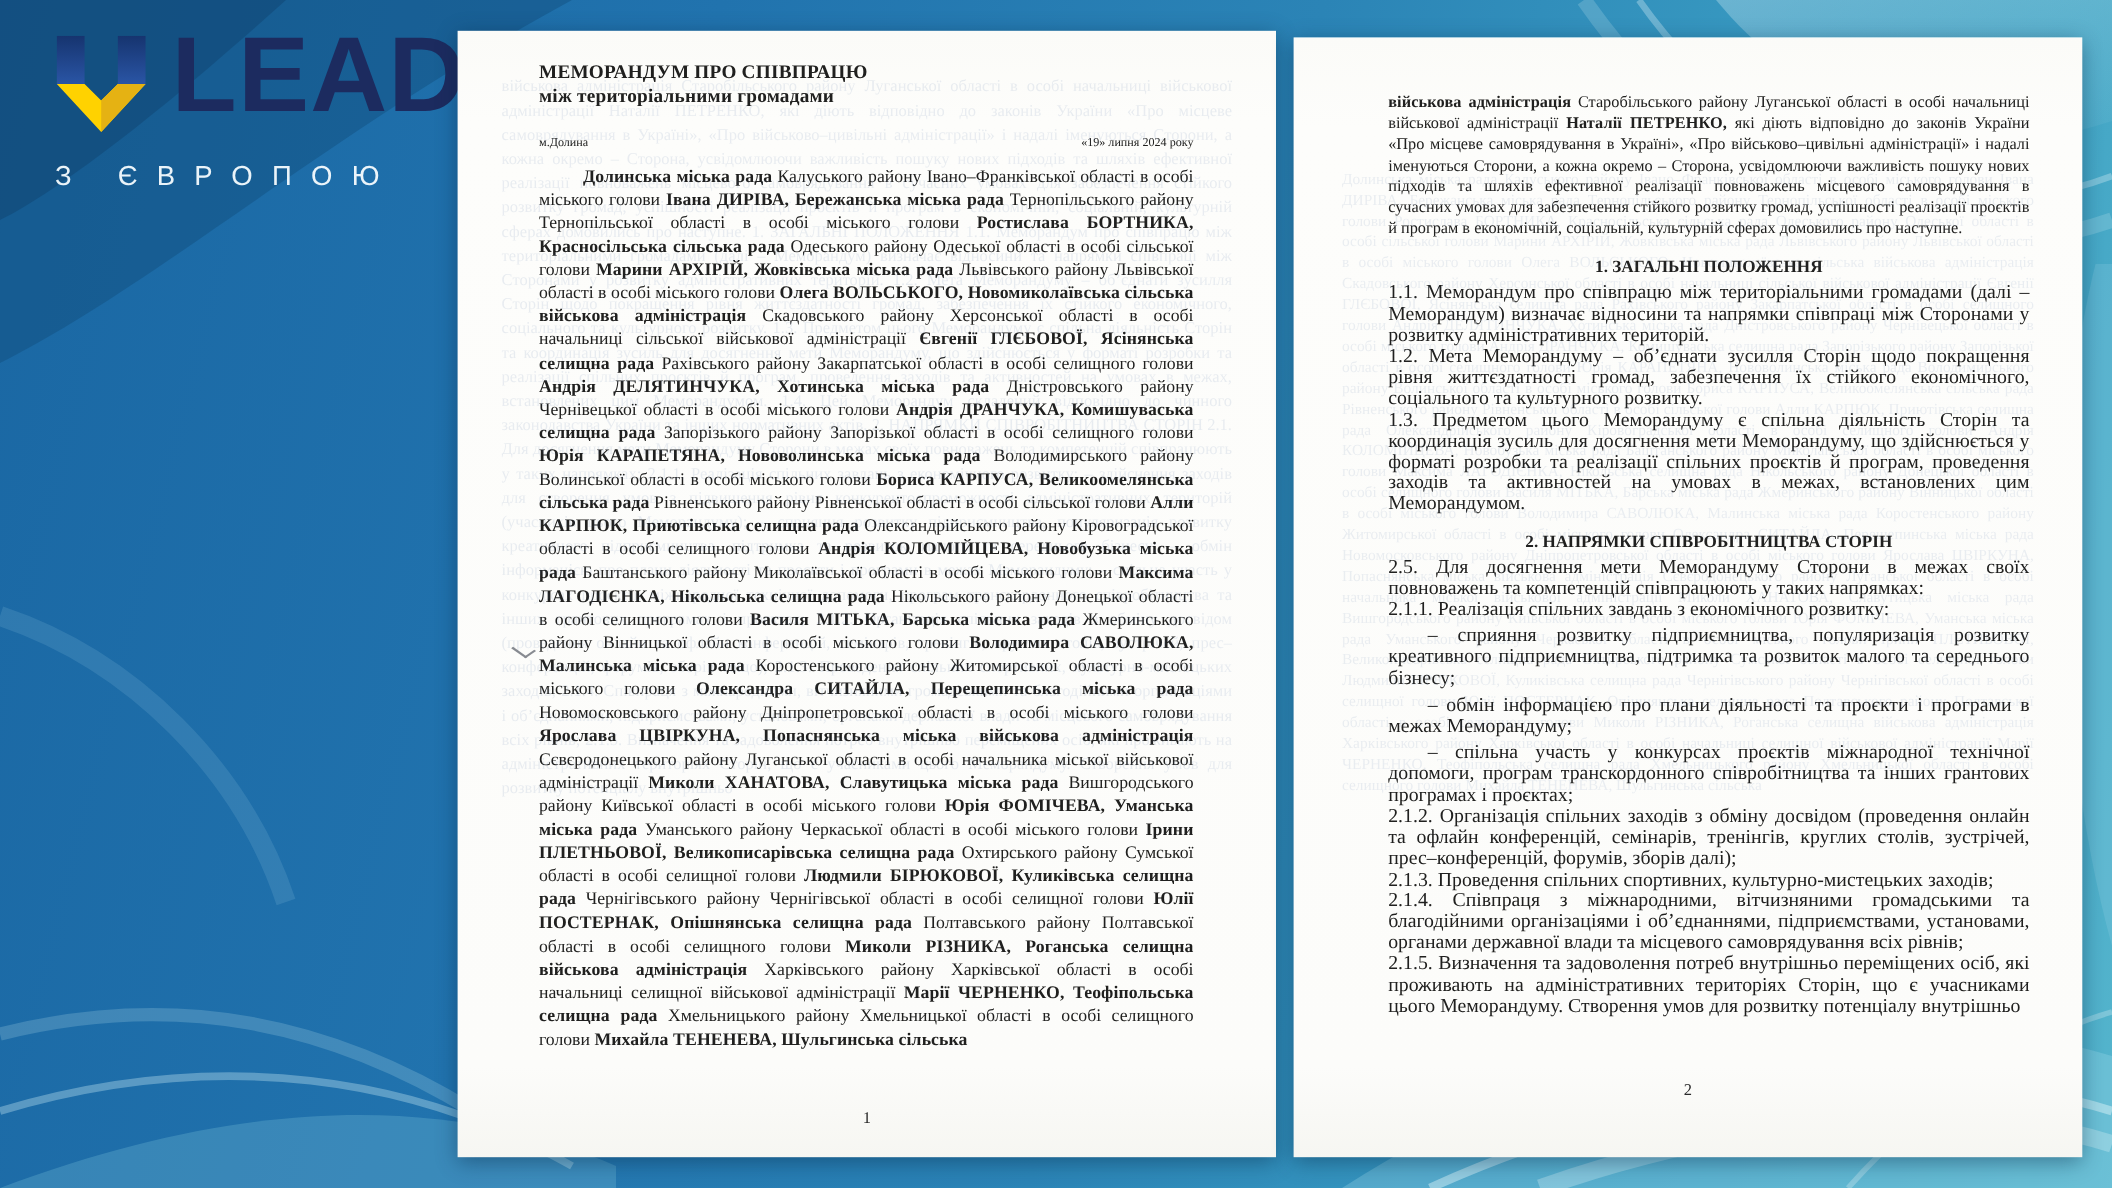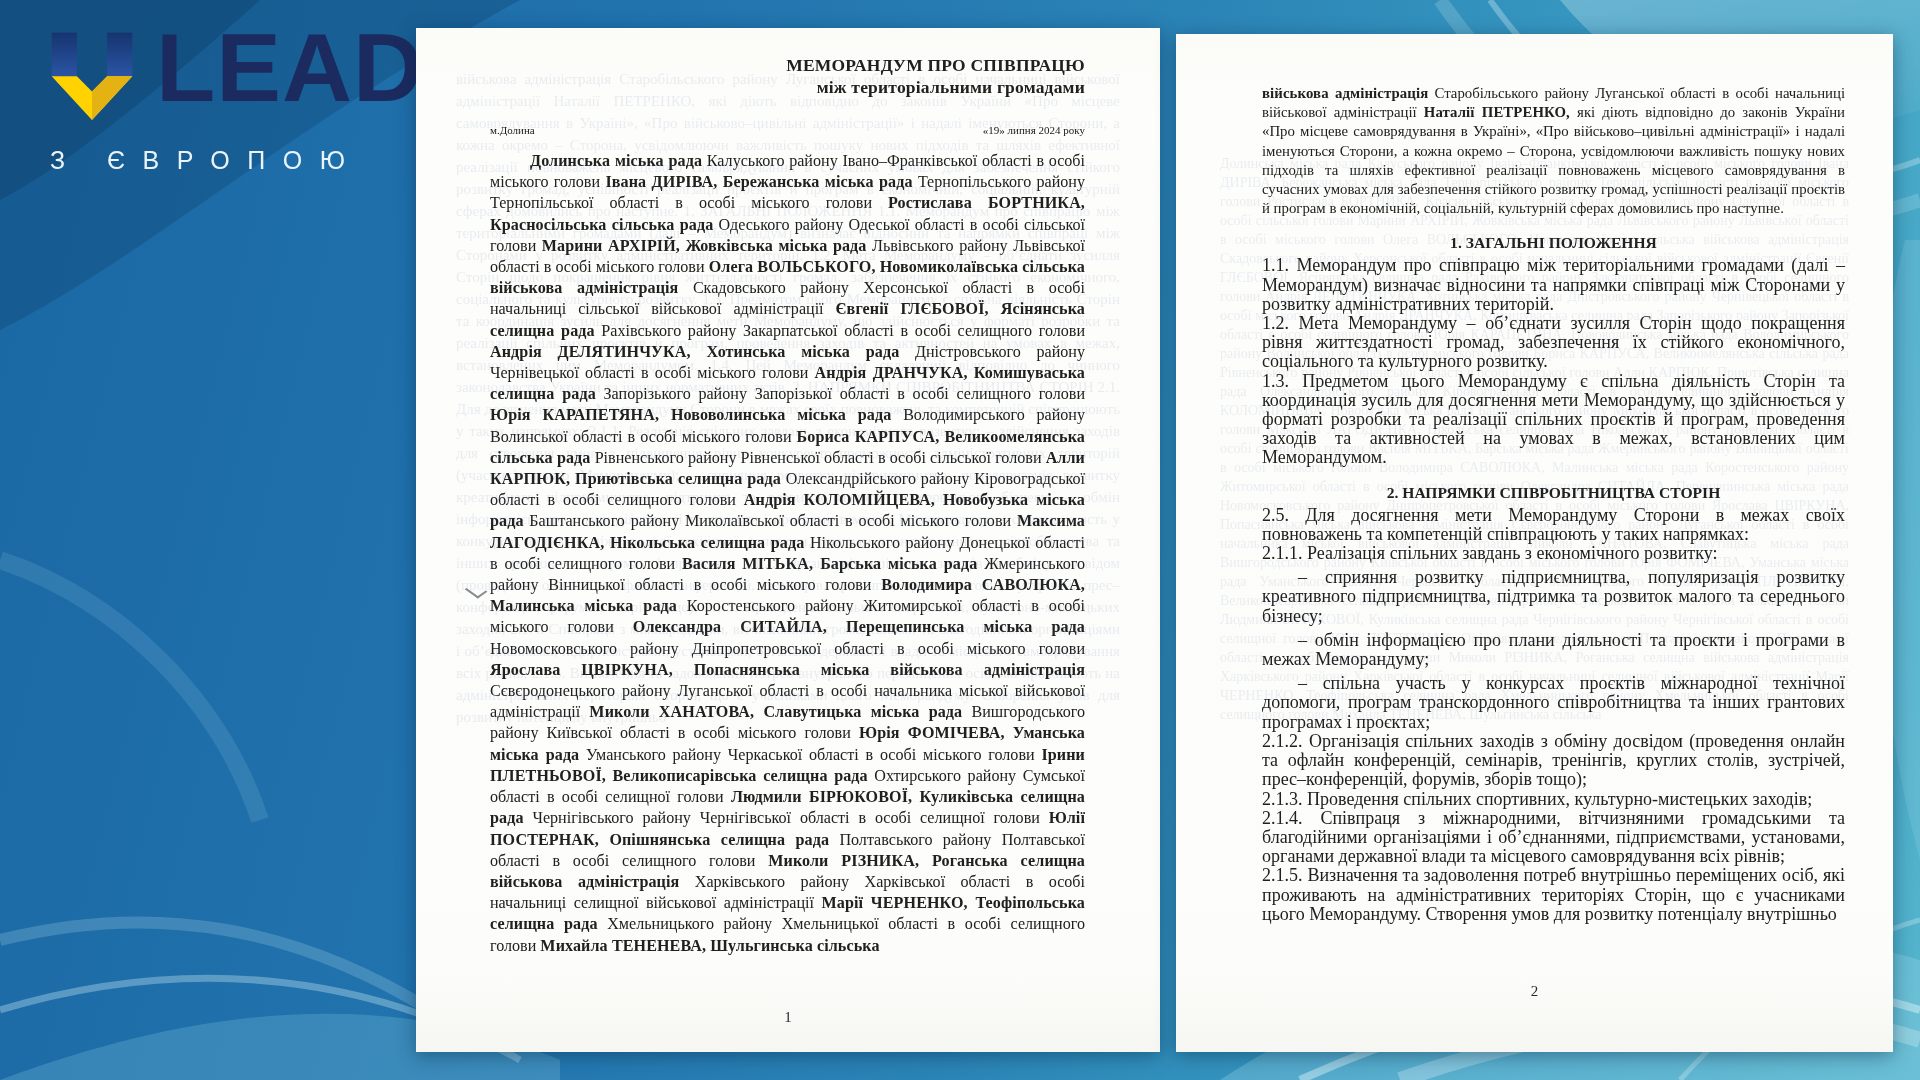--- a/index.html
+++ b/index.html
@@ -16,21 +16,21 @@
   .logo-u{width:84px;height:92px;margin-top:2px;}
   .logo-word{font-family:"Liberation Sans",sans-serif;font-weight:800;font-size:97px;line-height:0.78;
     color:#1c2b5f;letter-spacing:1px;margin-left:22px;}
   .logo-tagline{font-family:"Liberation Sans",sans-serif;font-size:25px;color:rgba(244,250,253,0.96);
     letter-spacing:17.5px;margin-top:22px;font-weight:400;}
   
   .page{position:absolute;background:linear-gradient(180deg,#fbfbf8 0%,#fdfdfb 8%,#fcfcfa 92%,#f6f6f2 100%);
     box-shadow:0 4px 18px rgba(6,40,70,0.45);overflow:hidden;color:#20201f;}
   .page1{left:416px;top:28px;width:744px;height:1024px;padding:26px 75px 0 74px;box-sizing:border-box;}
   .page2{left:1176px;top:34px;width:717px;height:1018px;padding:50px 48px 0 86px;box-sizing:border-box;}
-  .doc-title{font-weight:bold;text-align:right;font-size:17.5px;line-height:22px;letter-spacing:0.2px;}
+  .doc-title{font-weight:bold;text-align:left;font-size:17.5px;line-height:22px;letter-spacing:0.2px;}
   .place-date{display:flex;justify-content:space-between;margin-top:26px;font-size:11px;}
   .p1-body{margin-top:14px;font-size:16.1px;line-height:21.2px;text-align:justify;text-indent:40px;}
   .p1-body b, .p2-intro b{letter-spacing:0.1px;margin-top:24px;}
   .p2-intro{font-size:14.8px;line-height:19.2px;text-align:justify;}
   .sec-heading{font-weight:bold;text-align:center;font-size:15.6px;margin:16px 0 4px 0;}
   .sec p{margin:0;font-size:18px;line-height:19.2px;text-align:justify;}
   .sec p.bullet{text-indent:36px;margin-top:5px;}
   .page-num{position:absolute;left:0;right:0;text-align:center;font-size:15px;color:#2a2a2a;}
   .page1 .page-num{bottom:26px;}
   .page2 .page-num{bottom:52px;}
@@ -119,21 +119,21 @@
       <p>1.3. Предметом цього Меморандуму є спільна діяльність Сторін та координація зусиль для досягнення мети Меморандуму, що здійснюється у форматі розробки та реалізації спільних проєктів й програм, проведення заходів та активностей на умовах в межах, встановлених цим Меморандумом.</p>
     </div>
 
     <div class="sec">
       <div class="sec-heading">2. НАПРЯМКИ СПІВРОБІТНИЦТВА СТОРІН</div>
       <p>2.5. Для досягнення мети Меморандуму Сторони в межах своїх повноважень та компетенцій співпрацюють у таких напрямках:</p>
       <p>2.1.1. Реалізація спільних завдань з економічного розвитку:</p>
       <p class="bullet">– сприяння розвитку підприємництва, популяризація розвитку креативного підприємництва, підтримка та розвиток малого та середнього бізнесу;</p>
       <p class="bullet">– обмін інформацією про плани діяльності  та проєкти і програми в межах Меморандуму;</p>
       <p class="bullet">– спільна участь у конкурсах проєктів міжнародної технічної допомоги, програм транскордонного співробітництва та інших грантових програмах і проєктах;</p>
-      <p>2.1.2. Організація спільних заходів з обміну досвідом (проведення онлайн та офлайн конференцій, семінарів, тренінгів, круглих столів, зустрічей, прес–конференцій, форумів, зборів тощо);</p>
+      <p>2.1.2. Організація спільних заходів з обміну досвідом (проведення онлайн та офлайн конференцій, семінарів, тренінгів, круглих столів, зустрічей, прес–конференцій, форумів, зборів далі);</p>
       <p>2.1.3. Проведення спільних спортивних, культурно-мистецьких заходів;</p>
       <p>2.1.4. Співпраця з міжнародними, вітчизняними громадськими та благодійними організаціями і об’єднаннями, підприємствами, установами, органами державної влади та місцевого самоврядування всіх рівнів;</p>
       <p>2.1.5. Визначення та задоволення потреб внутрішньо переміщених осіб, які проживають на адміністративних територіях Сторін, що є учасниками цього Меморандуму. Створення умов для розвитку потенціалу внутрішньо</p>
     </div>
 
     <div class="page-num">2</div>
   </div>
 
 </div>
 

